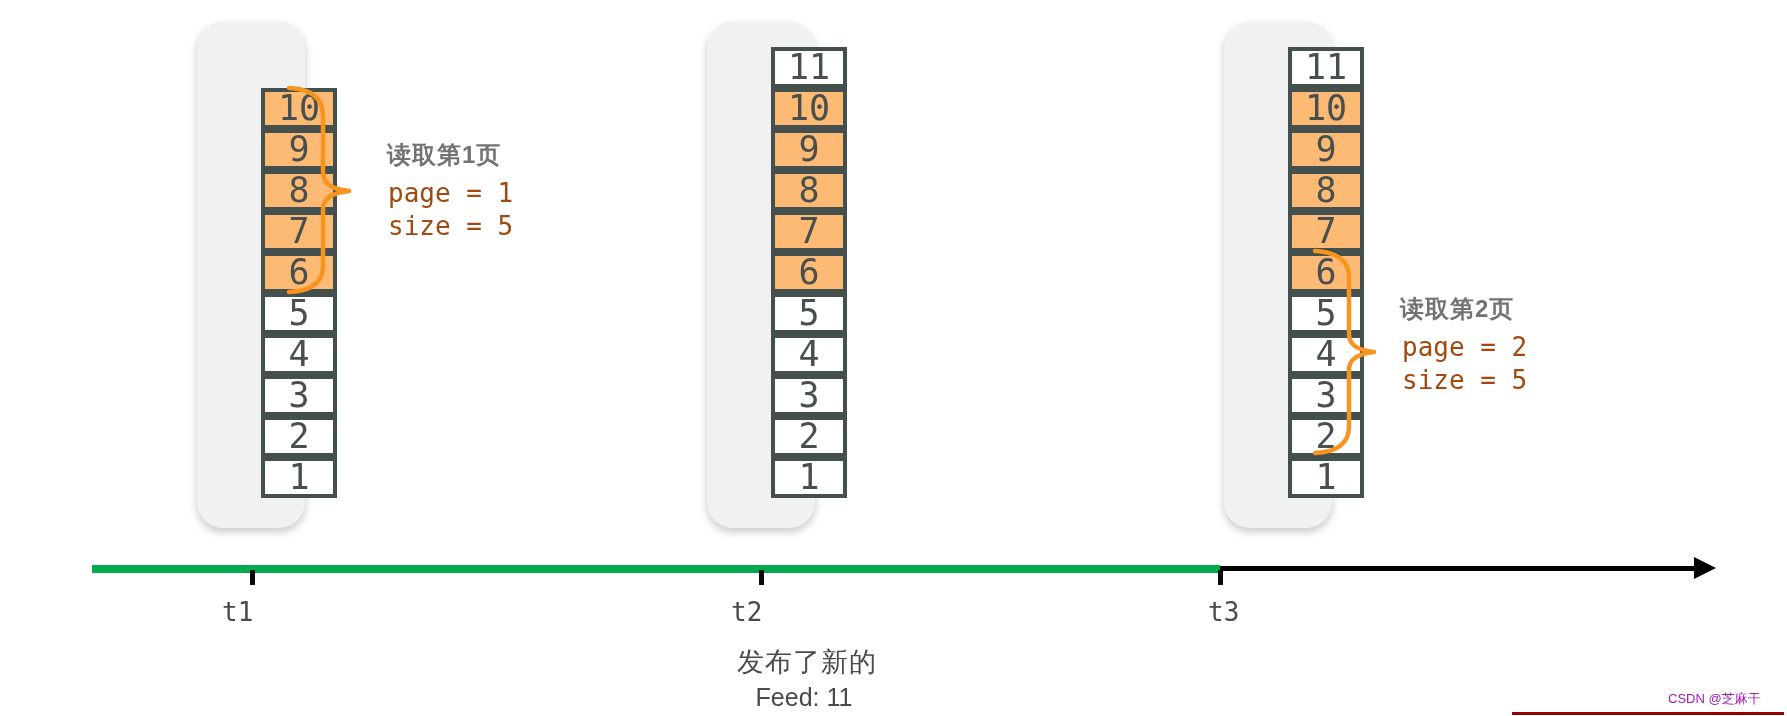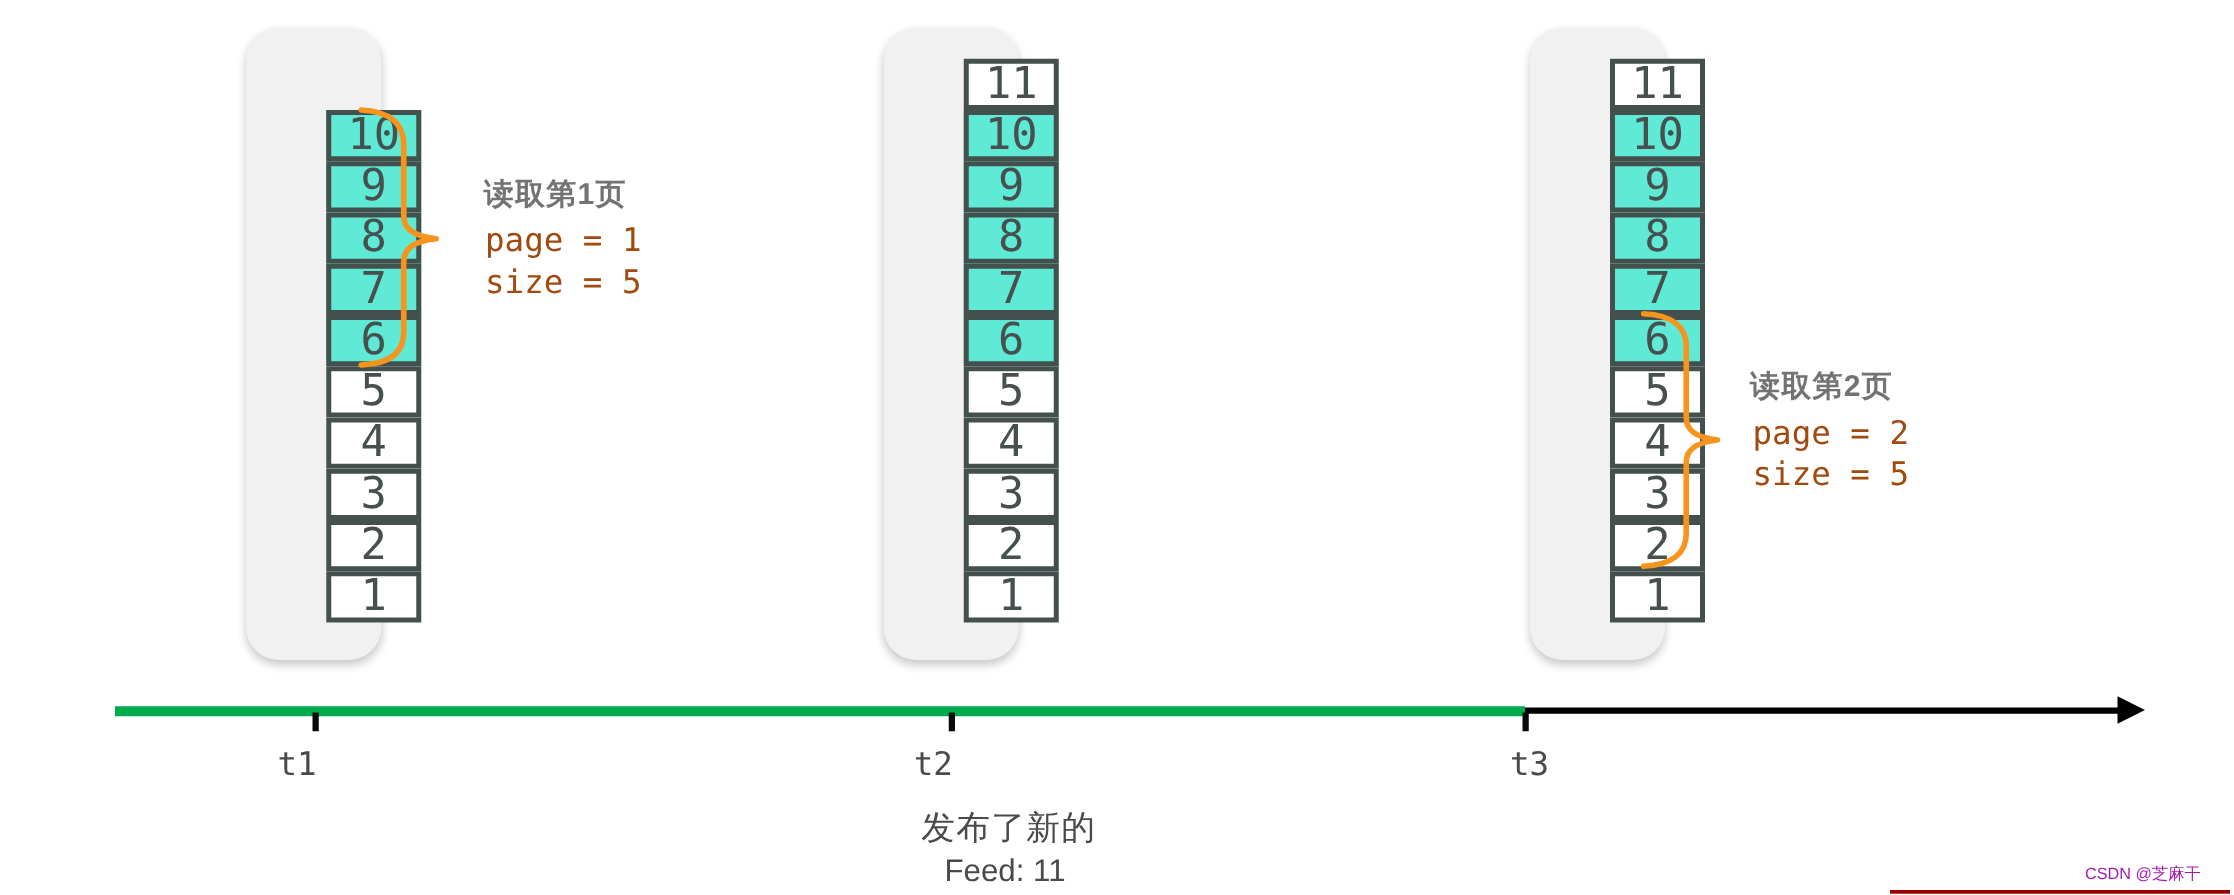--- a/index.html
+++ b/index.html
@@ -15,21 +15,21 @@
   }
   #stack-0{left:197px}
   #stack-1{left:707px}
   #stack-2{left:1224px}
   .cell{
     position:absolute;left:16px;width:76px;height:41px;box-sizing:border-box;
     background:#ffffff;border:4px solid #43504e;
     display:flex;align-items:center;justify-content:center;
     font-family:"DejaVu Sans Mono",monospace;font-size:35px;line-height:1;color:#474f4f;margin-left:48px;
   }
-  .cell.hl{background:#5eead4;}
+  .cell.hl{background:#fdba74;}
   
   .braces{position:absolute;left:0;top:0;width:1787px;height:716px;pointer-events:none;}
   .brace-path{fill:none;stroke:#f7941e;stroke-width:4.5;stroke-linecap:round;stroke-linejoin:round;}
   
   .ann-title{position:absolute;font-size:24px;font-weight:700;color:#737373;letter-spacing:1px;white-space:nowrap;}
   .ann-code{position:absolute;font-family:"DejaVu Sans Mono",monospace;font-size:26px;color:#a04a10;white-space:nowrap;}
   #ann1-title{left:387px;top:139px}
   #ann1-line1{left:388px;top:178px}
   #ann1-line2{left:388px;top:211px}
   #ann2-title{left:1400px;top:293px}

